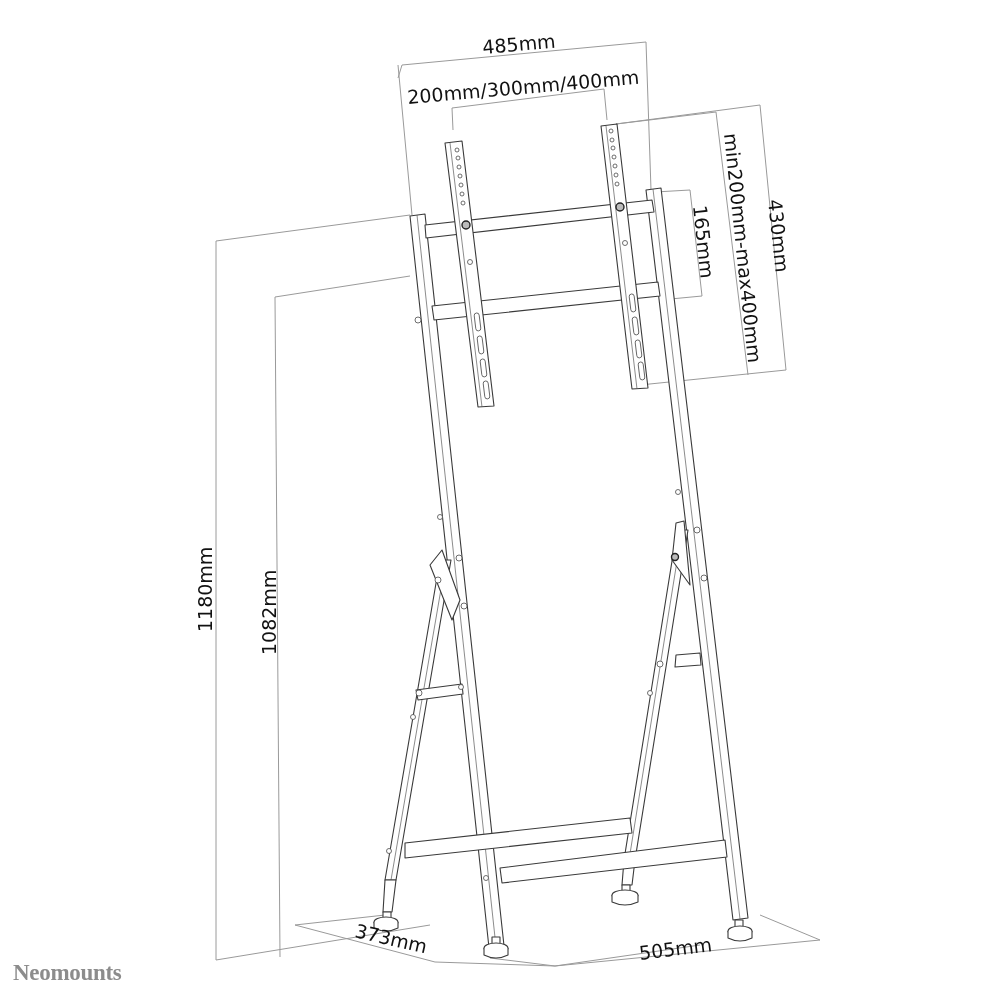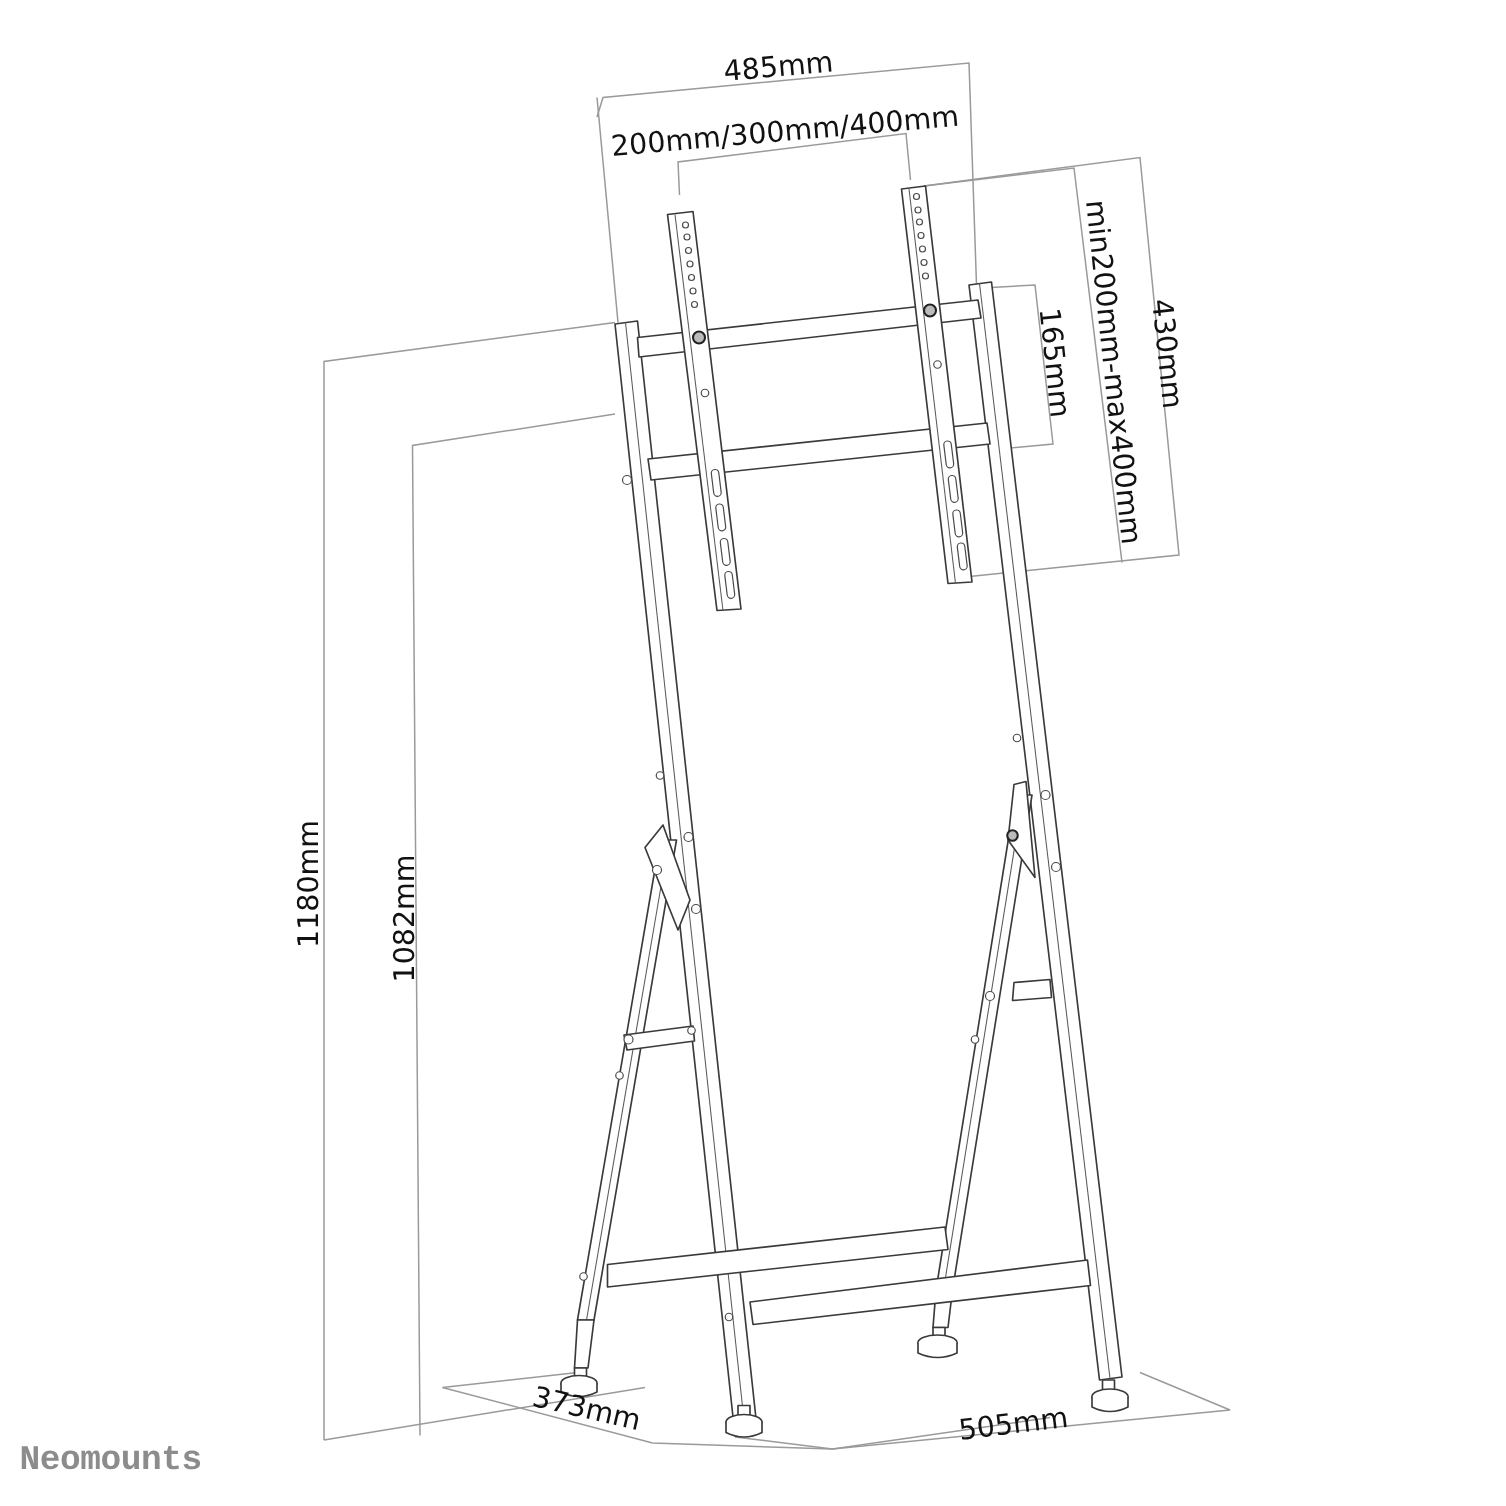--- a/index.html
+++ b/index.html
@@ -4,21 +4,21 @@
   <style>
     html, body { margin: 0; padding: 0; background: #ffffff; }
     body { width: 1004px; height: 1004px; position: relative; overflow: hidden; font-family: "DejaVu Sans", sans-serif; }
     #canvas { position: absolute; left: 0; top: 0; width: 1004px; height: 1004px; }
     .dim { stroke: #9a9a9a; stroke-width: 1; fill: none; }
     .part { stroke: #3a3a3a; stroke-width: 1.1; fill: #ffffff; stroke-linejoin: round; }
     .part-thin { stroke: #5a5a5a; stroke-width: 0.7; fill: none; }
     .hole { stroke: #4a4a4a; stroke-width: 0.8; fill: #ffffff; }
     .bolt { stroke: #222; stroke-width: 1.4; fill: #bbbbbb; }
     .lbl { font-family: "DejaVu Sans", sans-serif; font-size: 19px; fill: #111111; }
-    .brand { position: absolute; left: 13px; top: 960px; font-family: Liberation Mono, monospace; font-size: 23px; font-weight: bold; color: #8c8c8c; letter-spacing: -0.3px; }
+    .brand { position: absolute; left: 13px; top: 960px; font-family: Liberation Serif, serif; font-size: 23px; font-weight: bold; color: #8c8c8c; letter-spacing: -0.3px; }
   </style>
 </head>
 <body>
 
 <svg id="canvas" viewBox="0 0 1004 1004" xmlns="http://www.w3.org/2000/svg">
 
   <g>
 
     <polyline class="dim" points="398,78 402,65 646,42 651,190"></polyline>
     <line class="dim" x1="398" y1="65" x2="412" y2="215"></line>

